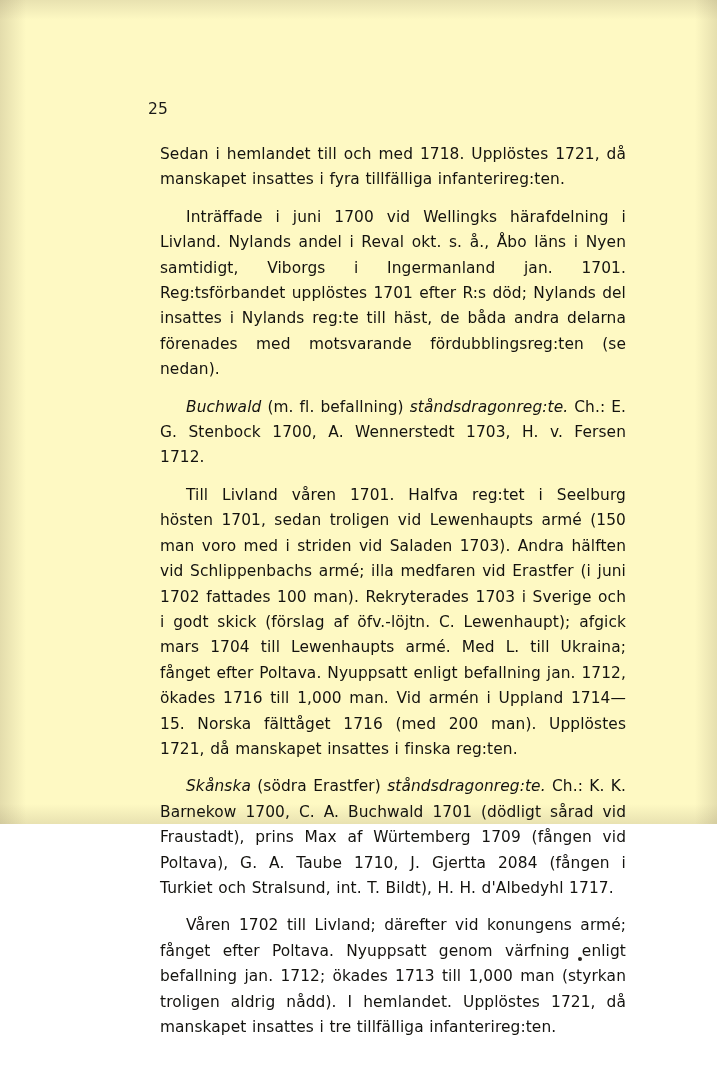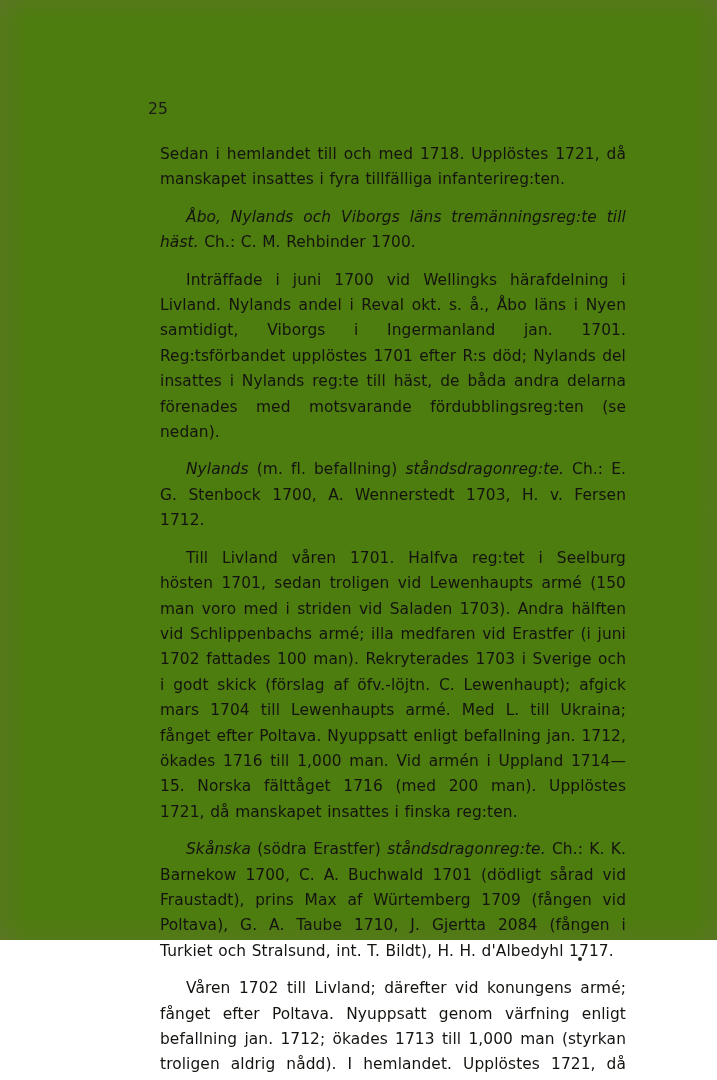--- a/index.html
+++ b/index.html
@@ -9,22 +9,22 @@
   }
   body {
     width: 717px;
     height: 1080px;
     overflow: hidden;
     font-family: "DejaVu Sans", sans-serif;
   }
   .page {
     position: relative;
     width: 717px;
-    height: 940px;
-    background: #4d7c0f;
+    height: 824px;
+    background: #fef9c3;
     box-sizing: border-box;
   }
   
   .page:before {
     content: "";
     position: absolute;
     inset: 0;
     background:
       linear-gradient(to right, rgba(120,105,80,0.20) 0px, rgba(120,105,80,0.00) 26px),
       linear-gradient(to left, rgba(120,105,80,0.18) 0px, rgba(120,105,80,0.00) 22px),
@@ -75,30 +75,27 @@
 
 <div class="page">
   <div class="content">
 
     <div class="folio">25</div>
 
     <p class="para">
       <span>Sedan i hemlandet till och med 1718. Upplöstes 1721, då manskapet insattes i fyra tillfälliga infanterireg:ten.</span>
     </p>
 
-    <p class="para indent">
-      <span class="it">Åbo, Nylands och Viborgs läns tremänningsreg:te till häst.</span><span> Ch.: C. M. Rehbinder 1700.</span>
-    </p>
 
     <p class="para indent">
       <span>Inträffade i juni 1700 vid Wellingks härafdelning i Livland. Nylands andel i Reval okt. s. å., Åbo läns i Nyen samtidigt, Viborgs i Ingermanland jan. 1701. Reg:tsförbandet upplöstes 1701 efter R:s död; Nylands del insattes i Nylands reg:te till häst, de båda andra delarna förenades med motsvarande fördubblingsreg:ten (se nedan).</span>
     </p>
 
     <p class="para indent">
-      <span class="it">Nylands</span><span> (m. fl. befallning) </span><span class="it">ståndsdragonreg:te.</span><span> Ch.: E. G. Stenbock 1700, A. Wennerstedt 1703, H. v. Fersen 1712.</span>
+      <span class="it">Buchwald</span><span> (m. fl. befallning) </span><span class="it">ståndsdragonreg:te.</span><span> Ch.: E. G. Stenbock 1700, A. Wennerstedt 1703, H. v. Fersen 1712.</span>
     </p>
 
     <p class="para indent">
       <span>Till Livland våren 1701. Halfva reg:tet i Seelburg hösten 1701, sedan troligen vid Lewenhaupts armé (150 man voro med i striden vid Saladen 1703). Andra hälften vid Schlippenbachs armé; illa medfaren vid Erastfer (i juni 1702 fattades 100 man). Rekryterades 1703 i Sverige och i godt skick (förslag af öfv.-löjtn. C. Lewenhaupt); afgick mars 1704 till Lewenhaupts armé. Med L. till Ukraina; fånget efter Poltava. Nyuppsatt enligt befallning jan. 1712, ökades 1716 till 1,000 man. Vid armén i Uppland 1714—15. Norska fälttåget 1716 (med 200 man). Upplöstes 1721, då manskapet insattes i finska reg:ten.</span>
     </p>
 
     <p class="para indent">
       <span class="it">Skånska</span><span> (södra Erastfer) </span><span class="it">ståndsdragonreg:te.</span><span> Ch.: K. K. Barnekow 1700, C. A. Buchwald 1701 (dödligt sårad vid Fraustadt), prins Max af Würtemberg 1709 (fången vid Poltava), G. A. Taube 1710, J. Gjertta 2084 (fången i Turkiet och Stralsund, int. T. Bildt), H. H. d'Albedyhl 1717.</span>
     </p>
 

